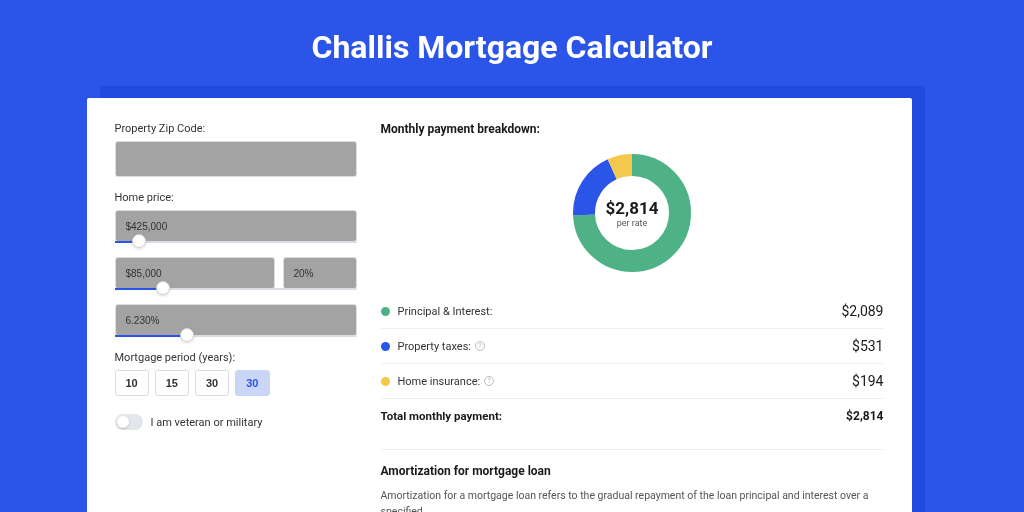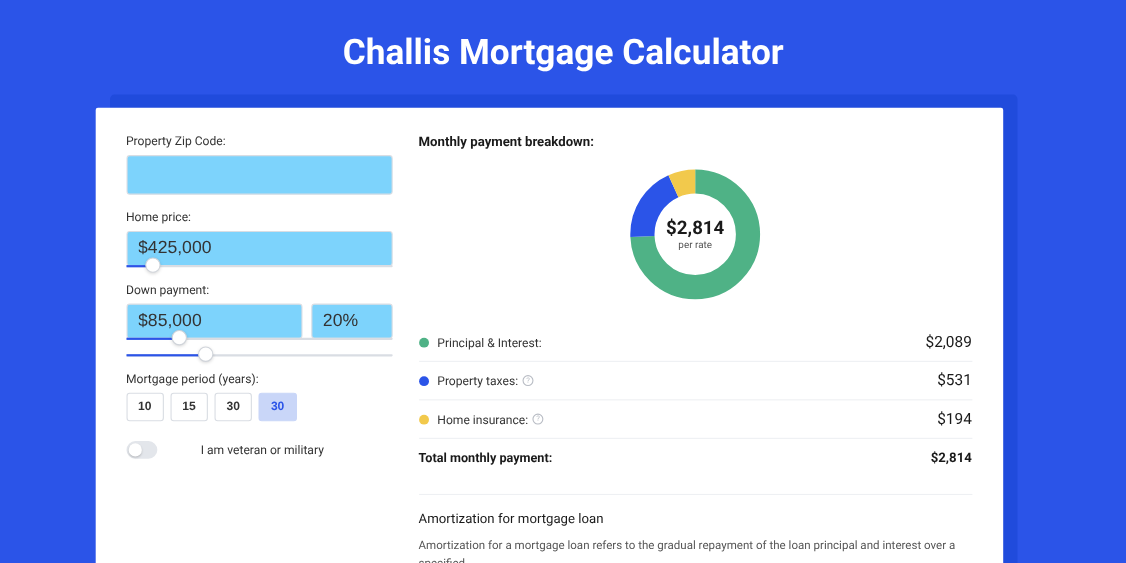--- a/index.html
+++ b/index.html
@@ -42,23 +42,23 @@
   font-size: 11px;
   color: #333;
   margin-bottom: 6px;
   display: block;
 }
 .text-input {
   width: 100%;
   border: 1px solid #d9dde3;
   border-radius: 3px;
   padding: 4px 10px;
-  font-size: 16px;
+  font-size: 10px;
   color: #333;
-  background: #7dd3fc;
+  background: #a3a3a3;
   height: 32px;
 }
 .text-input.tall { height: 36px; }
 .field-group { margin-bottom: 14px; position: relative; }
 .slider-track {
   height: 2px;
   background: #d9dde3;
   position: relative;
   margin-top: -1px;
   border-radius: 1px;
@@ -106,21 +106,21 @@
 }
 .toggle::after {
   content: "";
   width: 12px; height: 12px;
   background: #fff;
   border-radius: 50%;
   position: absolute;
   top: 2px; left: 2px;
   box-shadow: 0 1px 2px rgba(0,0,0,0.2);
 }
-.toggle-label { font-size: 11px; color: #333; margin-left: 32px; }
+.toggle-label { font-size: 11px; color: #333; }
 .section-title {
   font-size: 12px;
   font-weight: 700;
   color: #1a1a1a;
   margin-bottom: 10px;
 }
 .donut-wrap {
   display: flex;
   justify-content: center;
   padding: 6px 0 14px 0;
@@ -166,21 +166,21 @@
   padding: 10px 0;
   font-weight: 700;
 }
 .total-row .legend-label { font-size: 11.5px; color: #1a1a1a; font-weight: 700; }
 .total-row .legend-val { font-size: 12px; font-weight: 700; }
 .amort {
   margin-top: 16px;
   border-top: 1px solid #eef0f3;
   padding-top: 14px;
 }
-.amort-title { font-size: 12px; font-weight: 400; color: #1a1a1a; margin-bottom: 10px; }
+.amort-title { font-size: 12px; font-weight: 700; color: #1a1a1a; margin-bottom: 10px; }
 .amort-text { font-size: 10.5px; color: #555; line-height: 1.5; }
 .dot-green { background: #4fb286; }
 .dot-blue { background: #2b54e8; }
 .dot-yellow { background: #f2c94c; }
 </style>
 </head>
 <body>
 
 <h1 class="page-title">Challis Mortgage Calculator</h1>
 
@@ -197,32 +197,32 @@
     <div class="field-group">
       <label class="form-label">Home price:</label>
       <input class="text-input" value="$425,000" style="">
       <div class="slider-track">
         <div class="slider-fill" style="width:10%"></div>
         <div class="slider-thumb" style="left:calc(10% - 7px)"></div>
       </div>
     </div>
 
     <div class="field-group">
-      <label class="form-label">Down payment:</label>
       <div class="down-row">
         <input class="text-input" value="$85,000" style="">
         <input class="text-input" value="20%" style="">
       </div>
       <div class="slider-track">
         <div class="slider-fill" style="width:20%"></div>
         <div class="slider-thumb" style="left:calc(20% - 7px)"></div>
       </div>
     </div>
 
     <div class="field-group">
+      <input class="text-input" value="6.230%" style="">
       <div class="slider-track">
         <div class="slider-fill" style="width:30%"></div>
         <div class="slider-thumb" style="left:calc(30% - 7px)"></div>
       </div>
     </div>
 
     <div class="field-group" style="margin-bottom:8px">
       <label class="form-label">Mortgage period (years):</label>
       <div class="period-row">
         <button class="period-btn">10</button>

